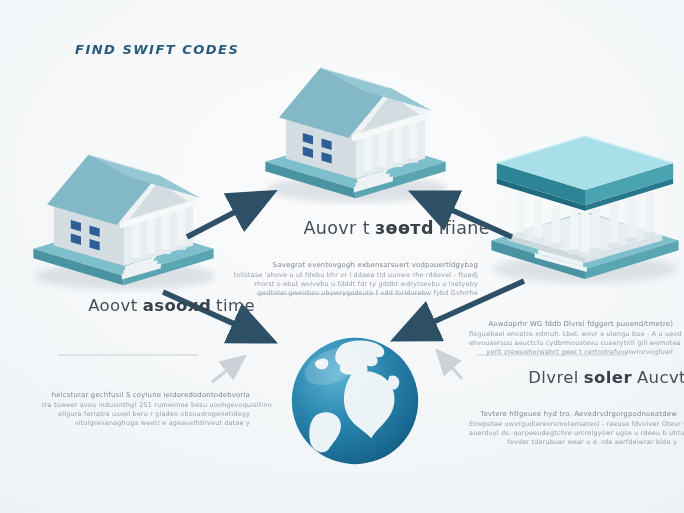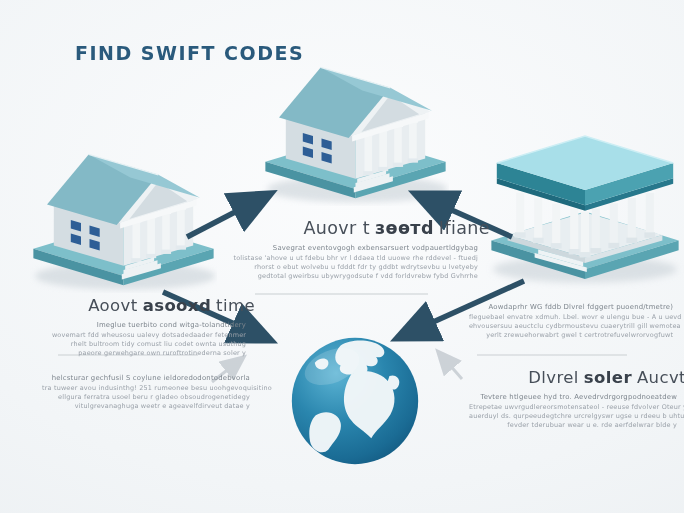--- a/index.html
+++ b/index.html
@@ -3,28 +3,28 @@
 <meta charset="utf-8">
 <style>
   html,body{margin:0;padding:0;}
   body{font-family:"DejaVu Sans","Liberation Sans",sans-serif;}
   .stage{
     position:relative;width:684px;height:513px;overflow:hidden;
     background:radial-gradient(120% 110% at 50% 35%, #fbfcfd 0%, #f2f5f7 55%, #e9edf0 100%);
   }
   .abs{position:absolute;}
   .title{
-    font-weight:bold;font-size:19px;letter-spacing:1.5px;color:#2a5a7c;
-    left:75px;top:42px;white-space:nowrap;
+    font-weight:bold;font-size:13px;letter-spacing:1.5px;color:#2a5a7c;
+    left:75px;top:42px;white-space:nowrap;font-style:italic;
   }
   .card{text-align:right;}
   .heading{font-size:16.5px;color:#474f59;letter-spacing:.4px;white-space:nowrap;}
   .heading b{font-weight:700;color:#39414b;margin:0 5px;}
   .heading.big{font-size:17.5px;}
-  .lines{margin-top:6px;}
+  .lines{margin-top:23px;}
   .lines div{
     font-size:7px;line-height:9px;color:#9aa1a9;letter-spacing:.2px;white-space:nowrap;
     transform:scale(.92);transform-origin:center top;
   }
   .lines div:first-child{color:#7e868e;font-size:7.5px;margin-bottom:1px;}
   .overlay{pointer-events:none;}
   svg{display:block;}
 </style>
 </head>
 <body>
@@ -218,26 +218,20 @@
     <div class="lines">
       <div>Savegrat eventovgogh exbensarsuert vodpauertldgybag</div>
       <div>tolistase 'ahove u ut fdebu bhr vr l ddaea tld uuowe rhe rddevel - ftuedj</div>
       <div>rhorst o ebut wolvebu u fdddt fdr ty gddbt wdrytsevbu u lvetyeby</div>
       <div>gedtotal gweirbsu ubywrygodsute f vdd forldvrebw fybd Gvhrrhe</div>
     </div>
   </div>
 
   <div class="abs card" style="left:33px;top:296px;width:222px;">
     <div class="heading"><span>Aoovt</span><b>asooxd</b><span>time</span></div>
-    <div class="lines">
-      <div>Imeglue tuerbito cond witga-tolandtidery</div>
-      <div>wovemart fdd wheusosu ualevy dotsadedaader fetenmer</div>
-      <div>rhelt bultroom tidy comust liu codet ownta usuthug</div>
-      <div>paeore gerwehgare own ruroftrotinederna soler y</div>
-    </div>
   </div>
 
   <div class="abs card" style="left:33px;top:368px;width:226px;">
     <div class="lines">
       <div>helcsturar gechfusil S coylune ieldoredodontodebvorla</div>
       <div>tra tuweer avou indusinthg! 251 rumeonee besu uoohgevoquisitino</div>
       <div>ellgura ferratra usoel beru r gladeo obsoudrogenetidegy</div>
       <div>vitulgrevanaghuga weetr e ageavelfdirveut datae y</div>
     </div>
   </div>

